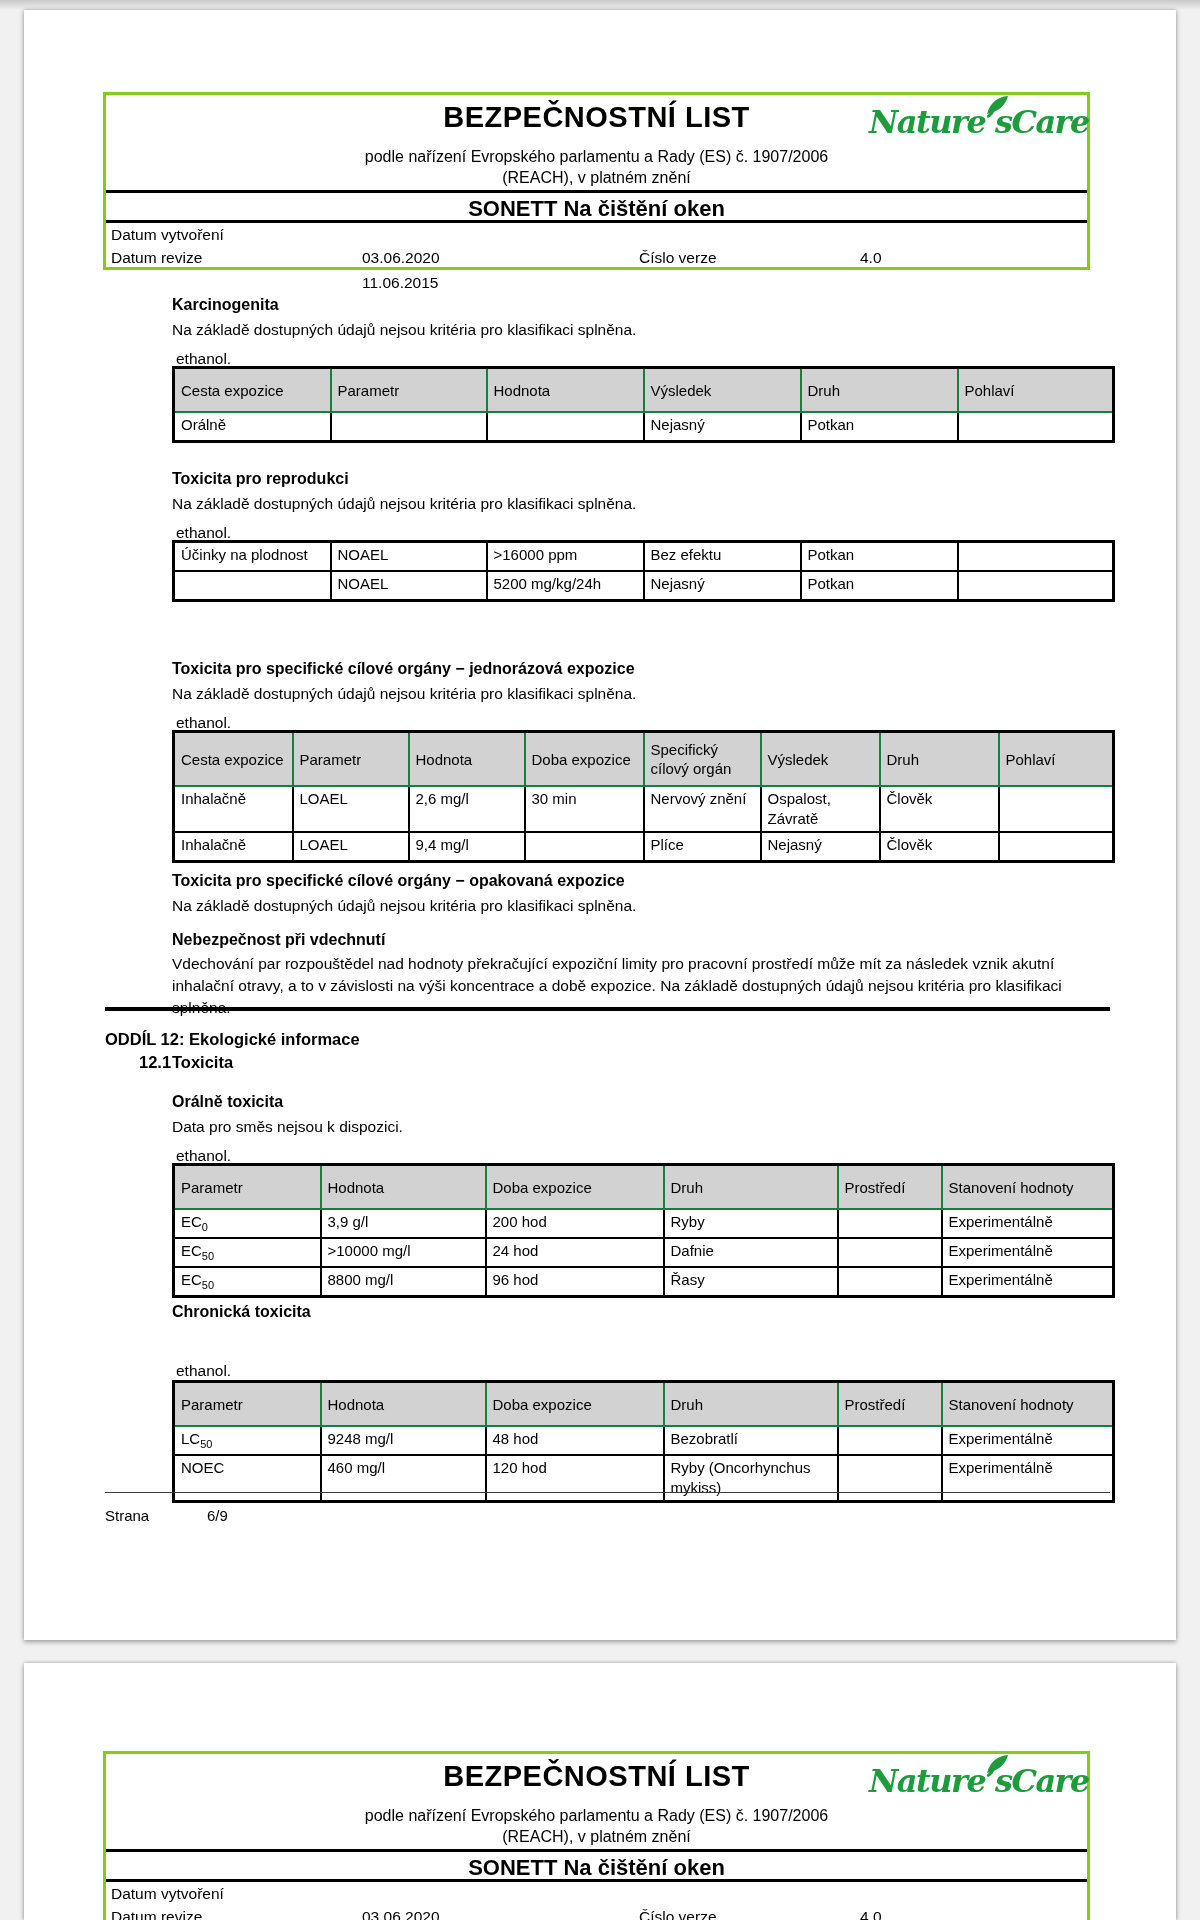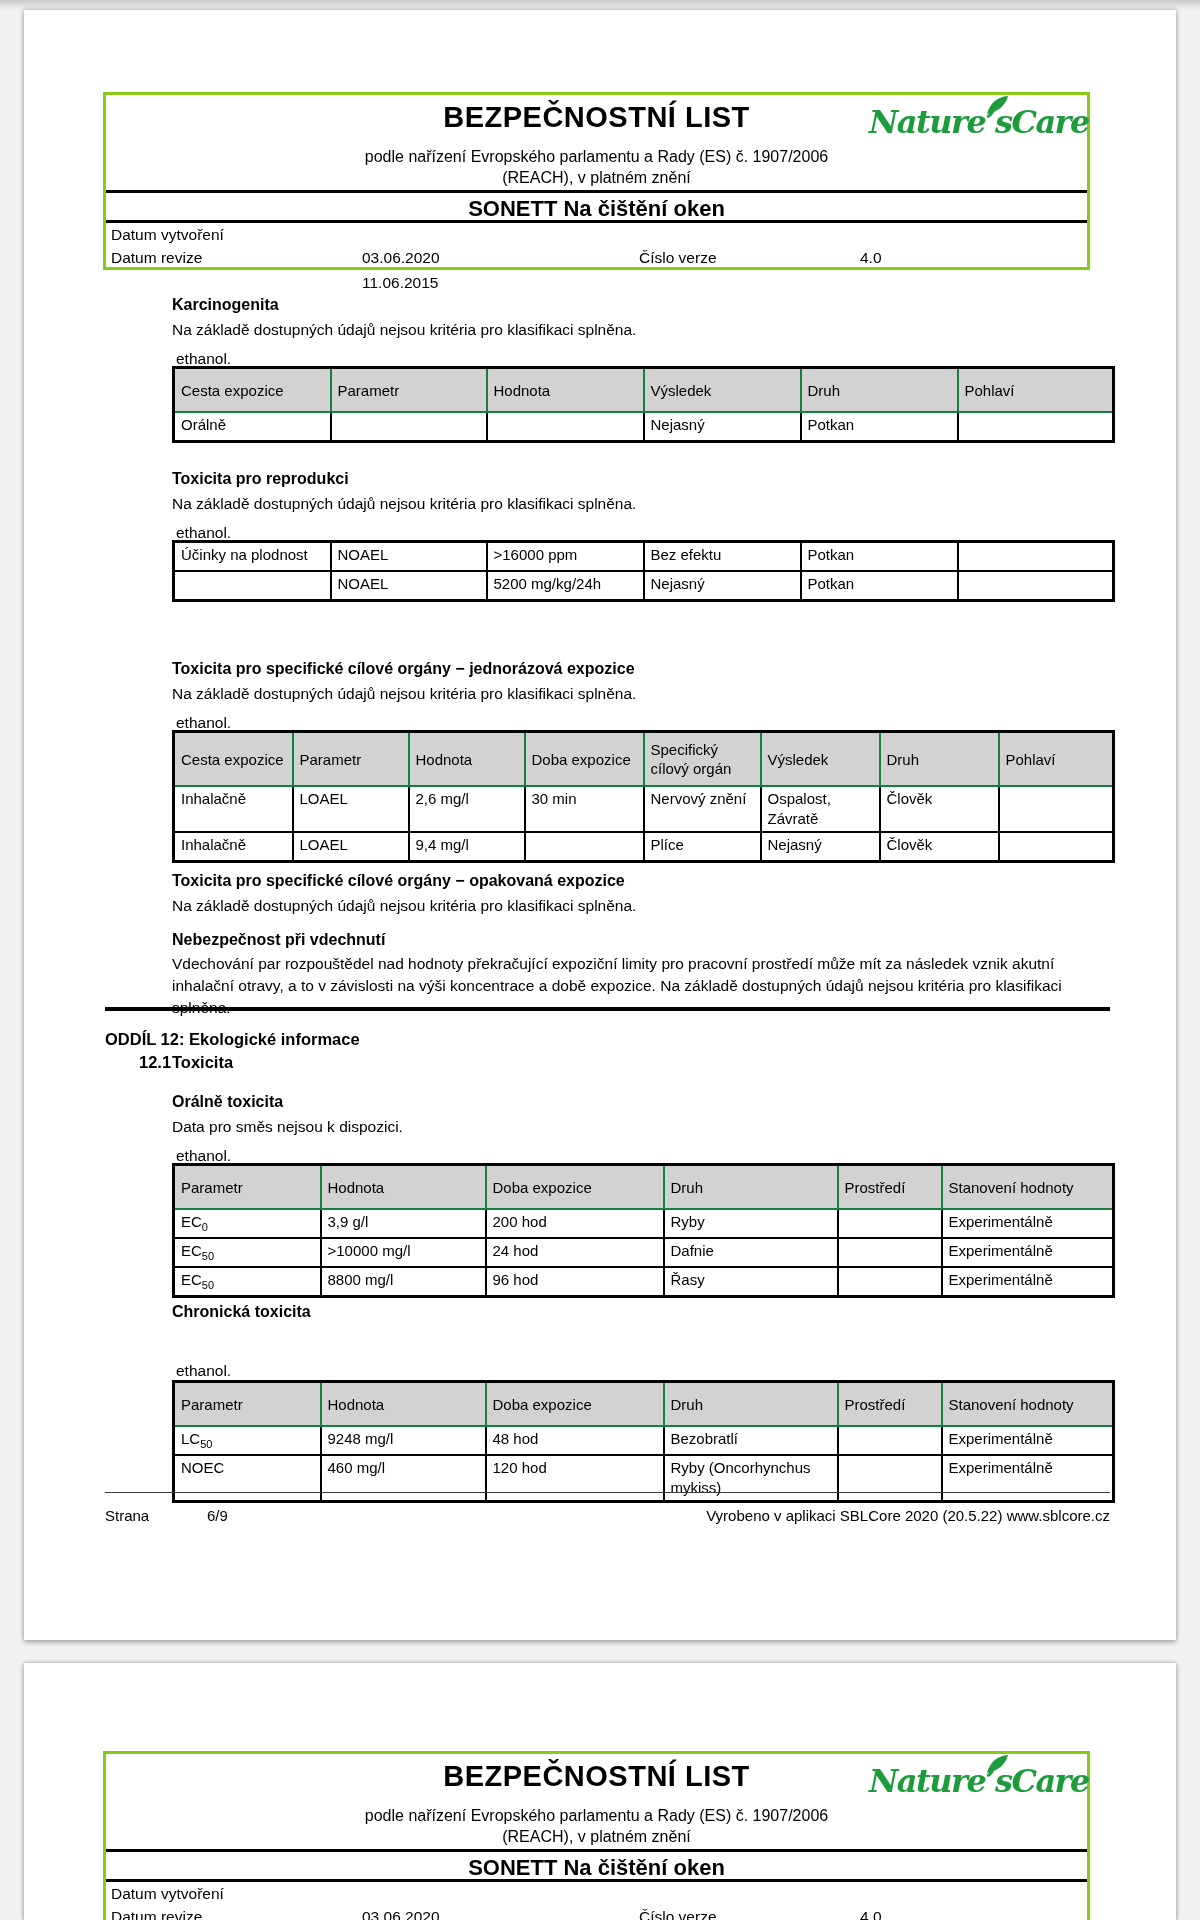--- a/index.html
+++ b/index.html
@@ -300,21 +300,20 @@
       <td></td>
       <td>Experimentálně</td>
     </tr>
   </tbody>
     </table>
 
   <div class="abs rule-thin" style="left:81px;top:1482px;width:1005px;"></div>
 
   <div class="abs footer-t" style="left:81px;top:1497px;">Strana</div>
   <div class="abs footer-t" style="left:183px;top:1497px;">6/9</div>
-  <div class="abs footer-t" style="left:81px;top:1497px;width:1005px;text-align:right;">Vyrobeno v aplikaci SBLCore 2020 (20.5.22) www.sblcore.cz</div>
 </div>
 
 <div class="page page-2">
   <div class="hdr-box">
     <div class="hdr-title">BEZPEČNOSTNÍ LIST</div>
     <div class="logo">
       <span class="logo-text">NatureʼsCare</span>
       <svg class="leaf" viewBox="0 0 24 20">
         <path d="M2 19 C5 8 12 2 23 1 C21 10 13 17 2 19 Z" fill="#1e9b3c"></path>
       </svg>

